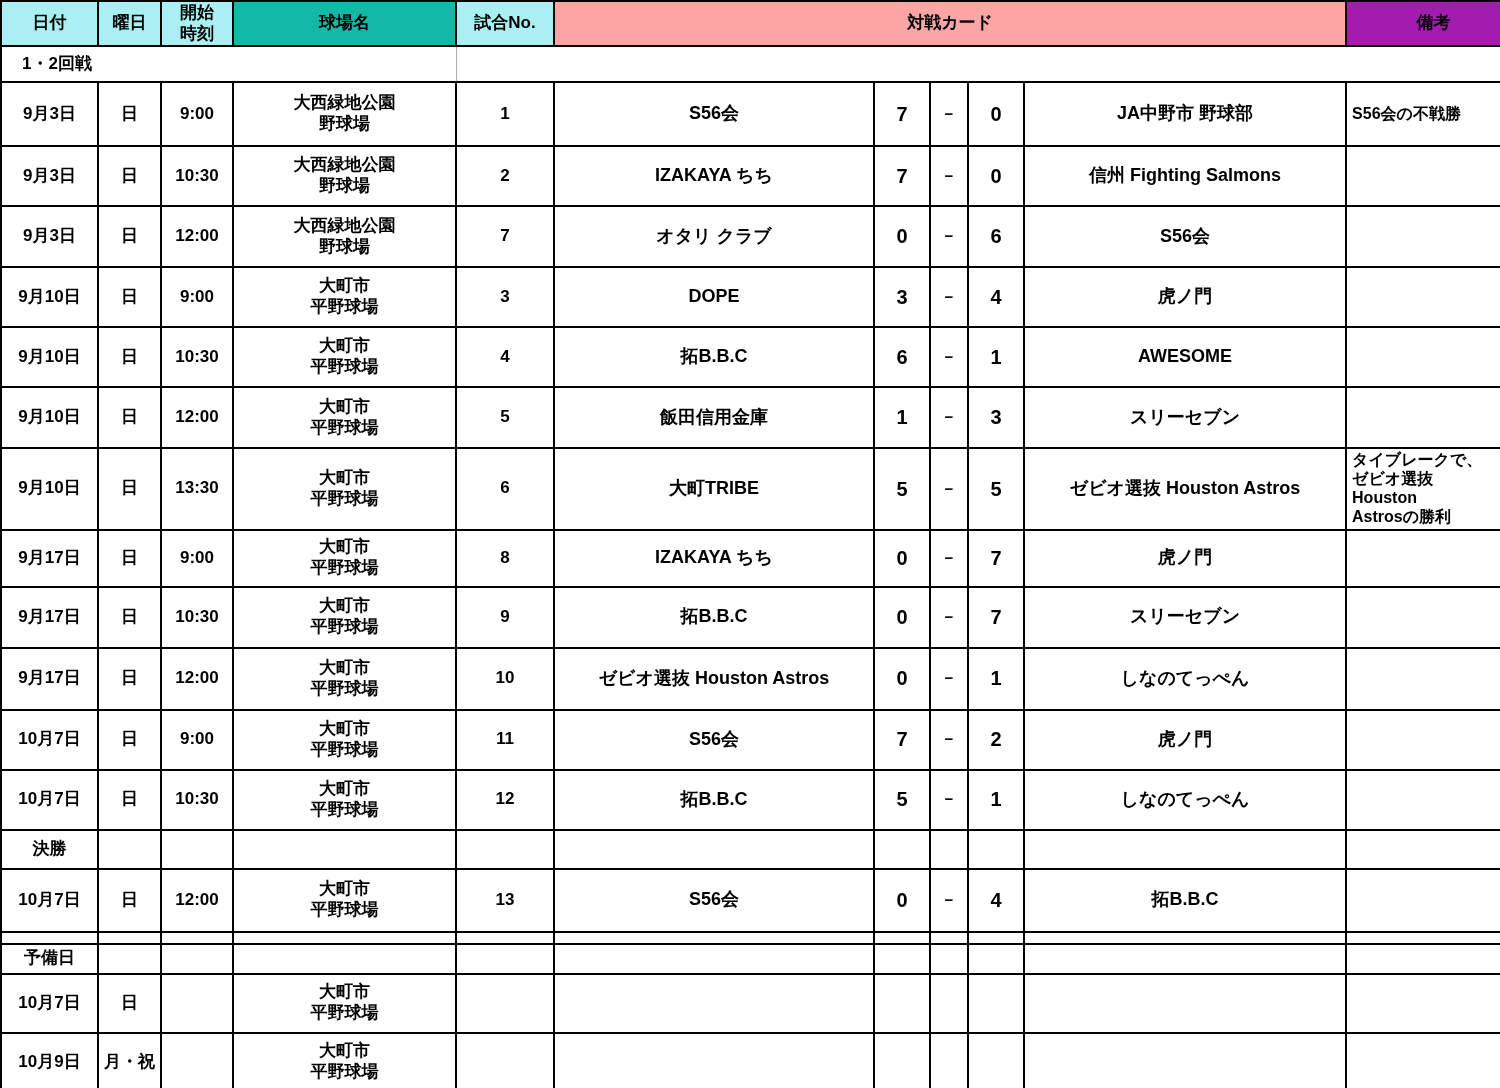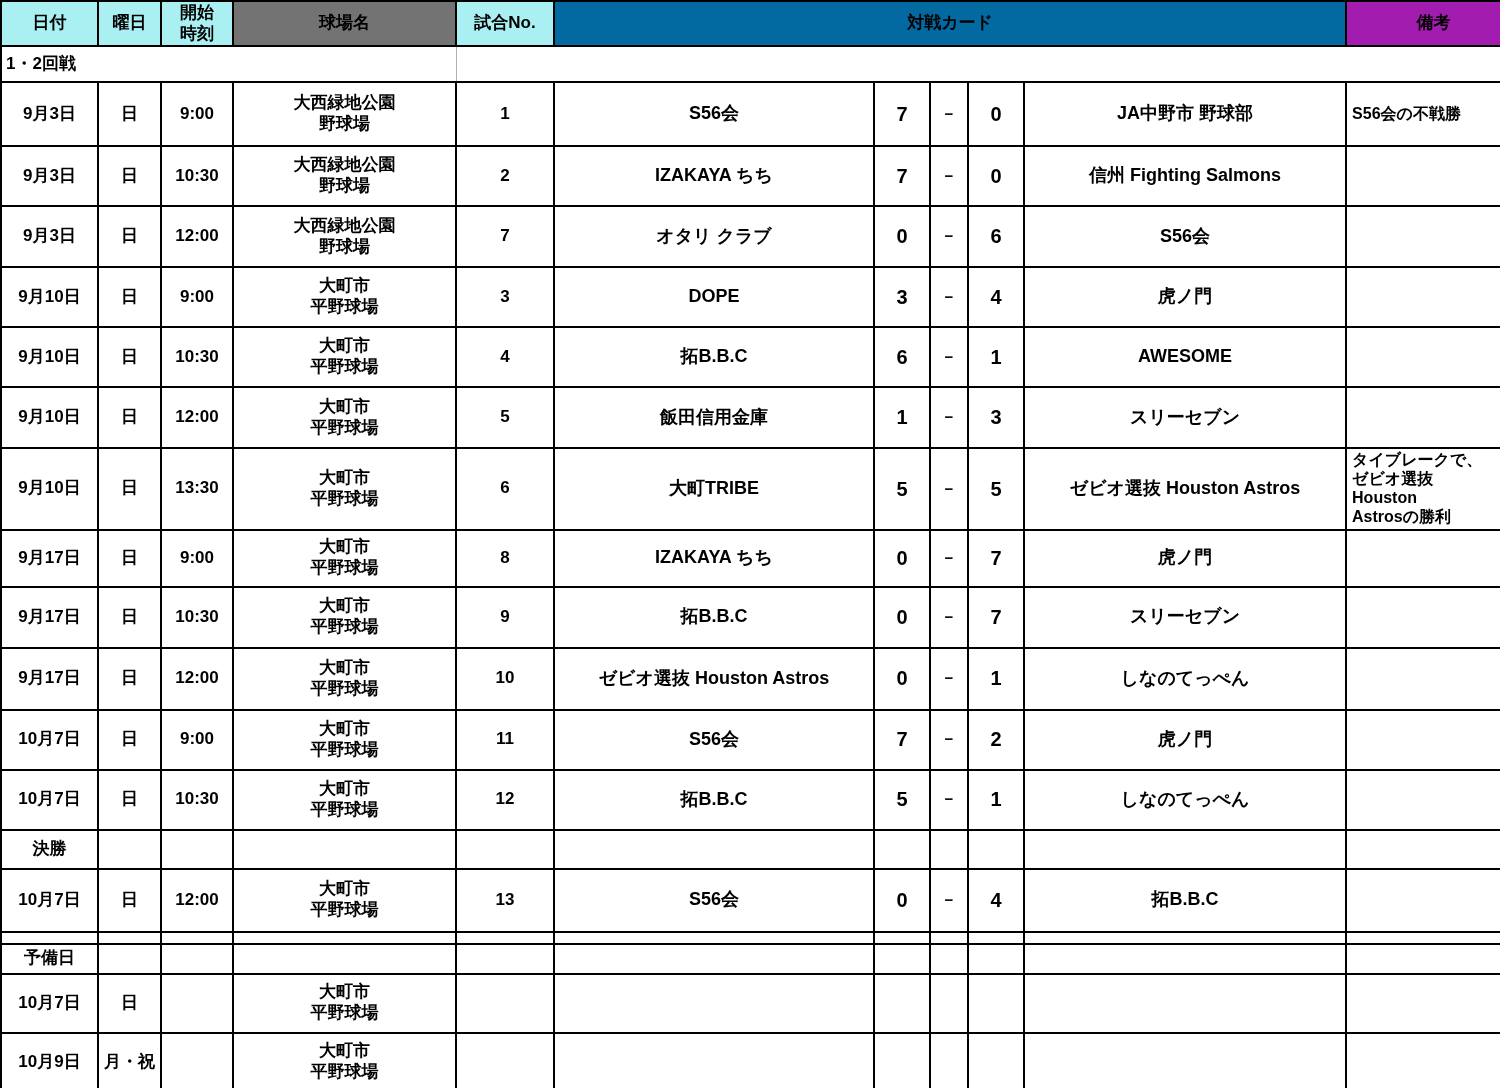--- a/index.html
+++ b/index.html
@@ -28,21 +28,21 @@
   .score { font-size: 20px; }
   .dash { font-size: 15px; }
   .remark {
     text-align: left;
     font-size: 16px;
     line-height: 1.18;
     padding: 2px 5px;
   }
   .sec-label {
     text-align: left;
-    padding-left: 4px;
+    padding-left: 20px;
     border-right: 1px solid #b0b0b0;
   }
   .sec-rest { border-left: 1px solid #b0b0b0; }
 </style>
 </head>
 <body>
 
 <table>
   <colgroup>
     <col style="width:97px">
@@ -56,23 +56,23 @@
       <col style="width:56px">
     <col style="width:322px">
       <col style="width:155px">
   </colgroup>
   <thead>
     <tr class="hdr" style="height:45px">
       <td style="background: rgb(170, 240, 242);">日付</td>
       <td style="background: rgb(170, 240, 242);">曜日</td>
       <td class="prewrap" style="background: rgb(170, 240, 242);">開始
 時刻</td>
-      <td style="background: #737373;">球場名</td>
+      <td style="background: #14b8a6;">球場名</td>
       <td style="background: rgb(170, 240, 242);">試合No.</td>
-      <td colspan="5" style="background: #0369a1;">対戦カード</td>
+      <td colspan="5" style="background: #fca5a5;">対戦カード</td>
       <td style="background: #a21caf; padding-left: 20px;">備考</td>
     </tr>
   </thead>
   <tbody>
       <tr style="height: 36px;">
         <td class="sec-label" colspan="4">1・2回戦</td>
         <td class="sec-rest" colspan="7"></td>
       </tr>
       <tr style="height: 64px;">
         <td>9月3日</td>

